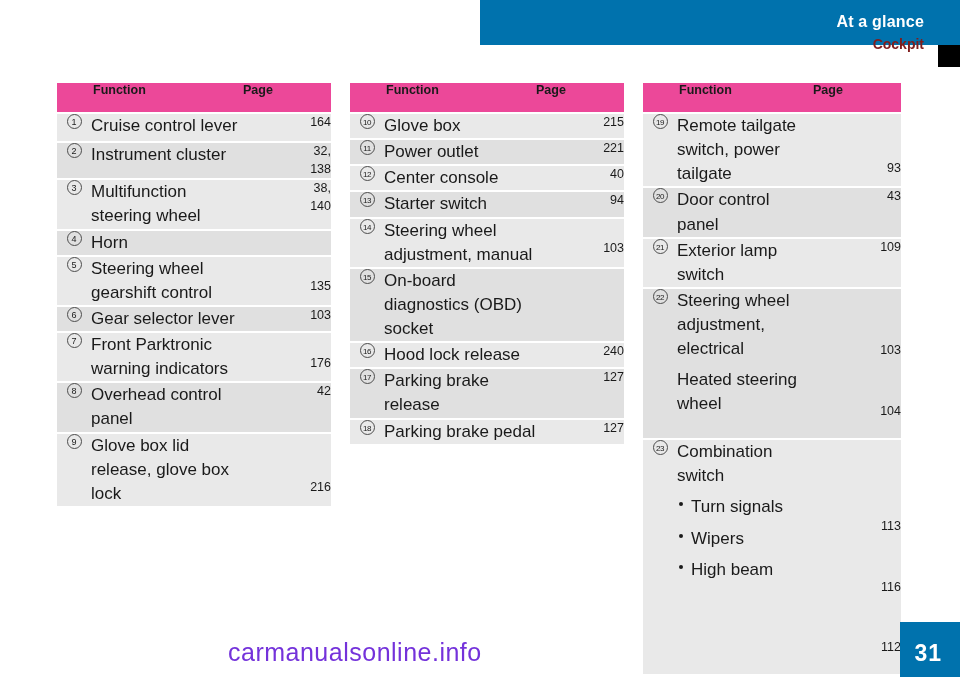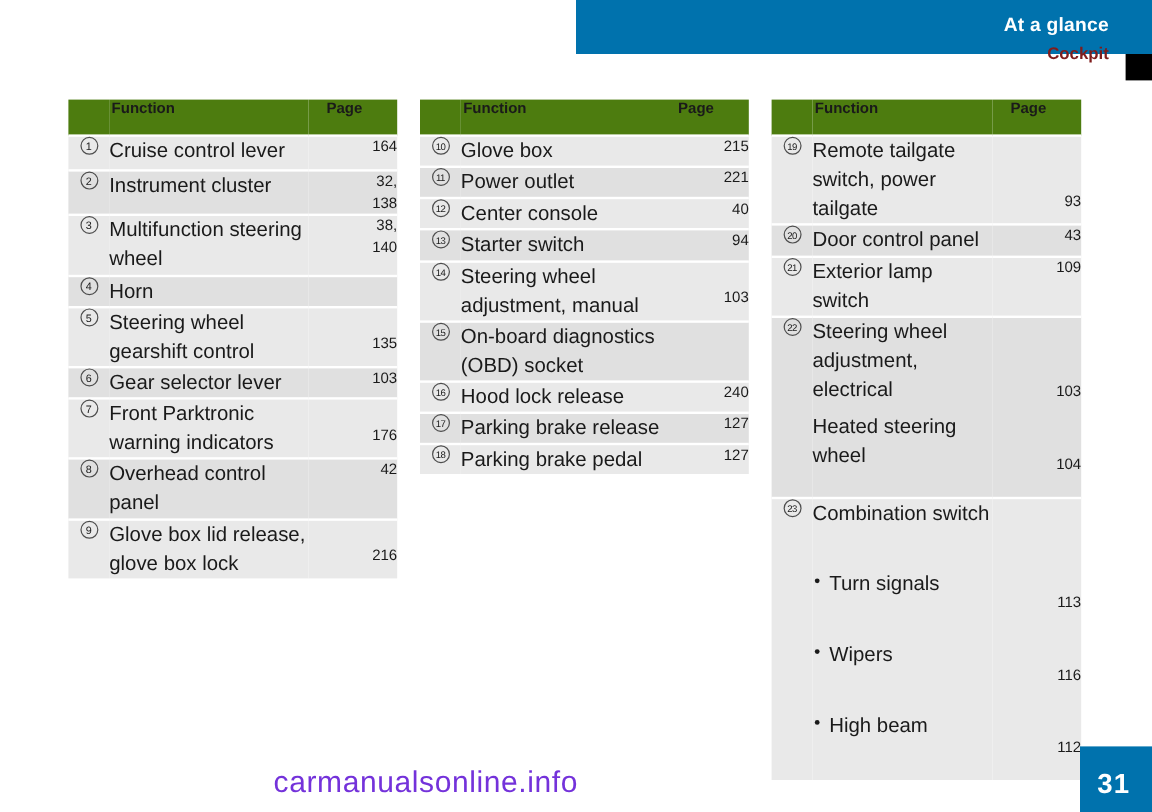--- a/index.html
+++ b/index.html
@@ -99,30 +99,30 @@
   table.fn {
     width: 100%;
     border-collapse: collapse;
     table-layout: fixed;
   }
   table.fn th, table.fn td {
     padding: 0;
     vertical-align: top;
   }
   .hdr th {
-    background: #4d7c0f;
+    background: #ec4899;
     height: 29px;
     font-size: 12.5px;
     font-weight: bold;
     color: #1a1a1a;
     vertical-align: middle;
   }
   .hdr th.c-num { width: 34px; }
   .hdr th.c-fn  { text-align: left; padding-left: 2px; }
-  .hdr th.c-pg  { width: 60px; text-align: center; padding-right: 14px; }
+  .hdr th.c-pg  { width: 60px; text-align: left; padding-right: 28px; }
 
   tr.row td {
     background: #e9e9e9;
     border-top: 2px solid #ffffff;
   }
   tr.row.alt td { background: #e0e0e0; }
 
   td.num {
     width: 34px;
     text-align: center;
@@ -162,21 +162,20 @@
     text-align: center;
     color: #1a1a1a;
     box-sizing: border-box;
     font-family: "Liberation Sans", sans-serif;
   }
   .circ.two { font-size: 8px; letter-spacing: -0.5px; }
 
   .sub {
     padding-left: 14px;
     position: relative;
-    margin-top: 28px;
   }
   .sub:before {
     content: "";
     position: absolute;
     left: 2px;
     top: 7px;
     width: 4px;
     height: 4px;
     background: #1a1a1a;
     border-radius: 50%;

